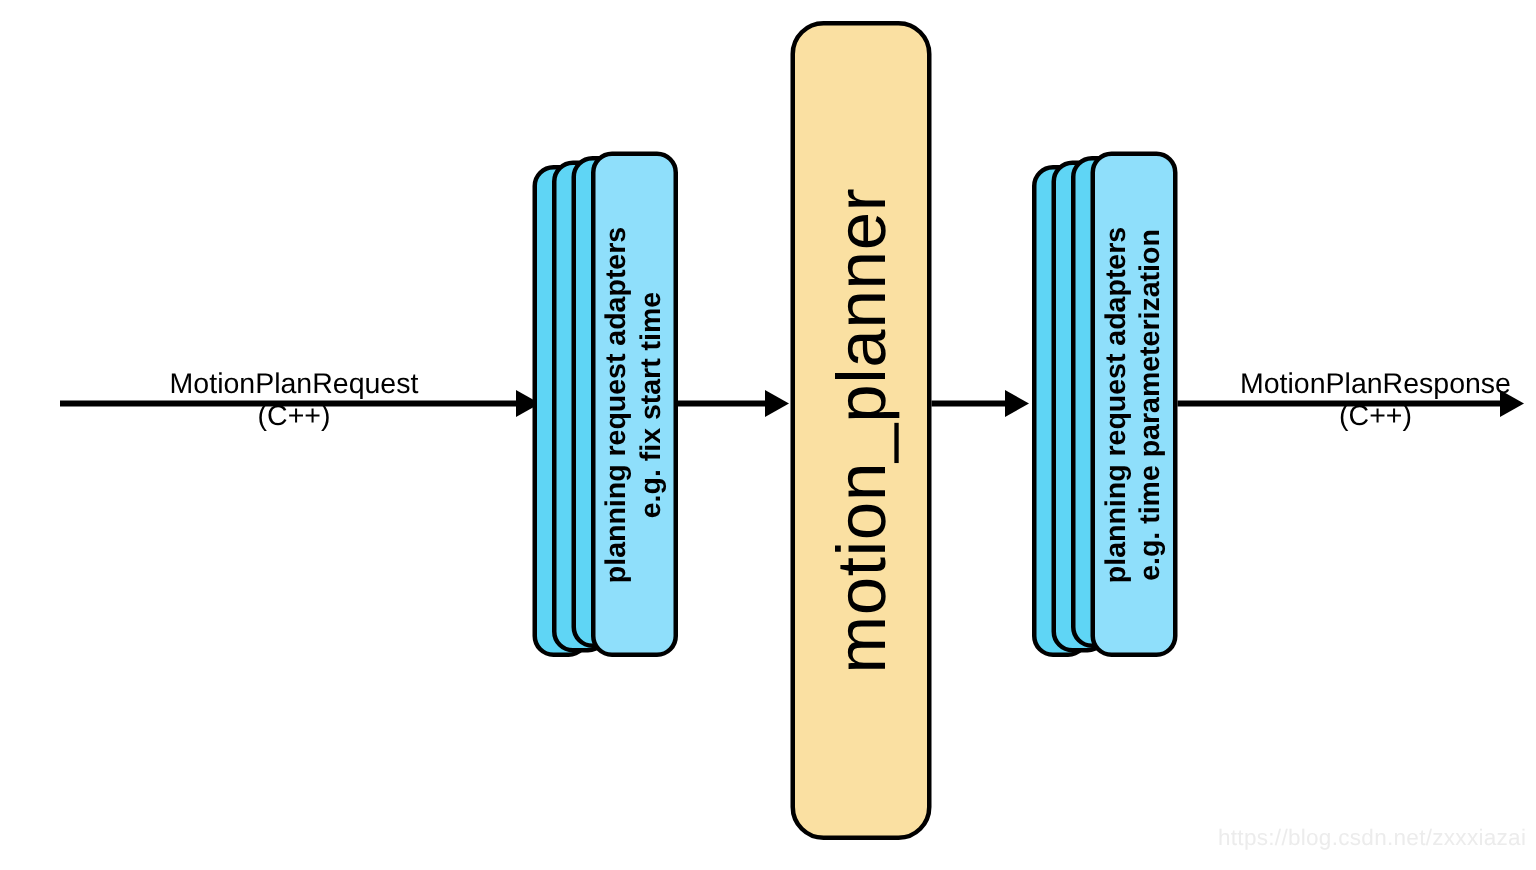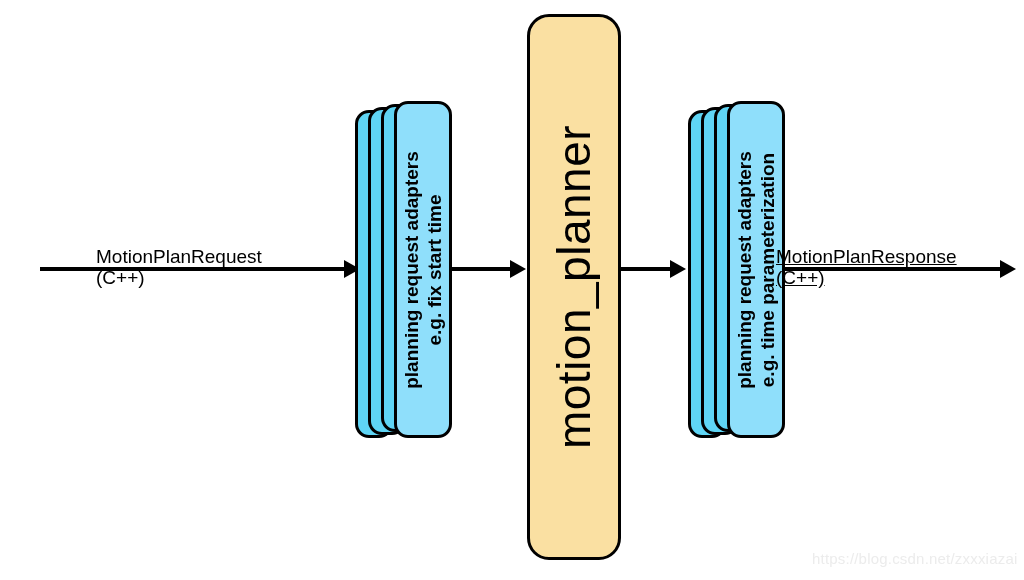--- a/index.html
+++ b/index.html
@@ -29,20 +29,21 @@
     width: 0;
     height: 0;
     border-top: 9px solid transparent;
     border-bottom: 9px solid transparent;
     border-left: 16px solid #000000;
   }
 
   
   .arrow-label {
     position: absolute;
+    text-align: center;
     color: #000000;
     line-height: 1.12;
     white-space: nowrap;
   }
   .arrow-label .l1 { font-size: 19px; }
   .arrow-label .l2 { font-size: 19px; }
 
   
   .stack {
     position: absolute;
@@ -141,20 +142,20 @@
     <div class="card front" style="left:727px; top:101px; width:58px; height:337px;">
       <div class="card-text">
         <div>planning request adapters</div>
         <div>e.g. time parameterization</div>
       </div>
     </div>
   </div>
 
   <div class="arrow-line" style="left:785px; top:267px; width:218px;"></div>
   <div class="arrow-head" style="left:1000px; top:260px;"></div>
-  <div class="arrow-label" style="left:776px; top:246px; width:210px;text-decoration:underline;">
+  <div class="arrow-label" style="left:812px; top:246px; width:210px;">
     <div class="l1">MotionPlanResponse</div>
     <div class="l2">(C++)</div>
   </div>
 
   <div class="watermark" style="left:812px; top:550px;">https://blog.csdn.net/zxxxiazai</div>
 
 </div>
 
 </body></html>

